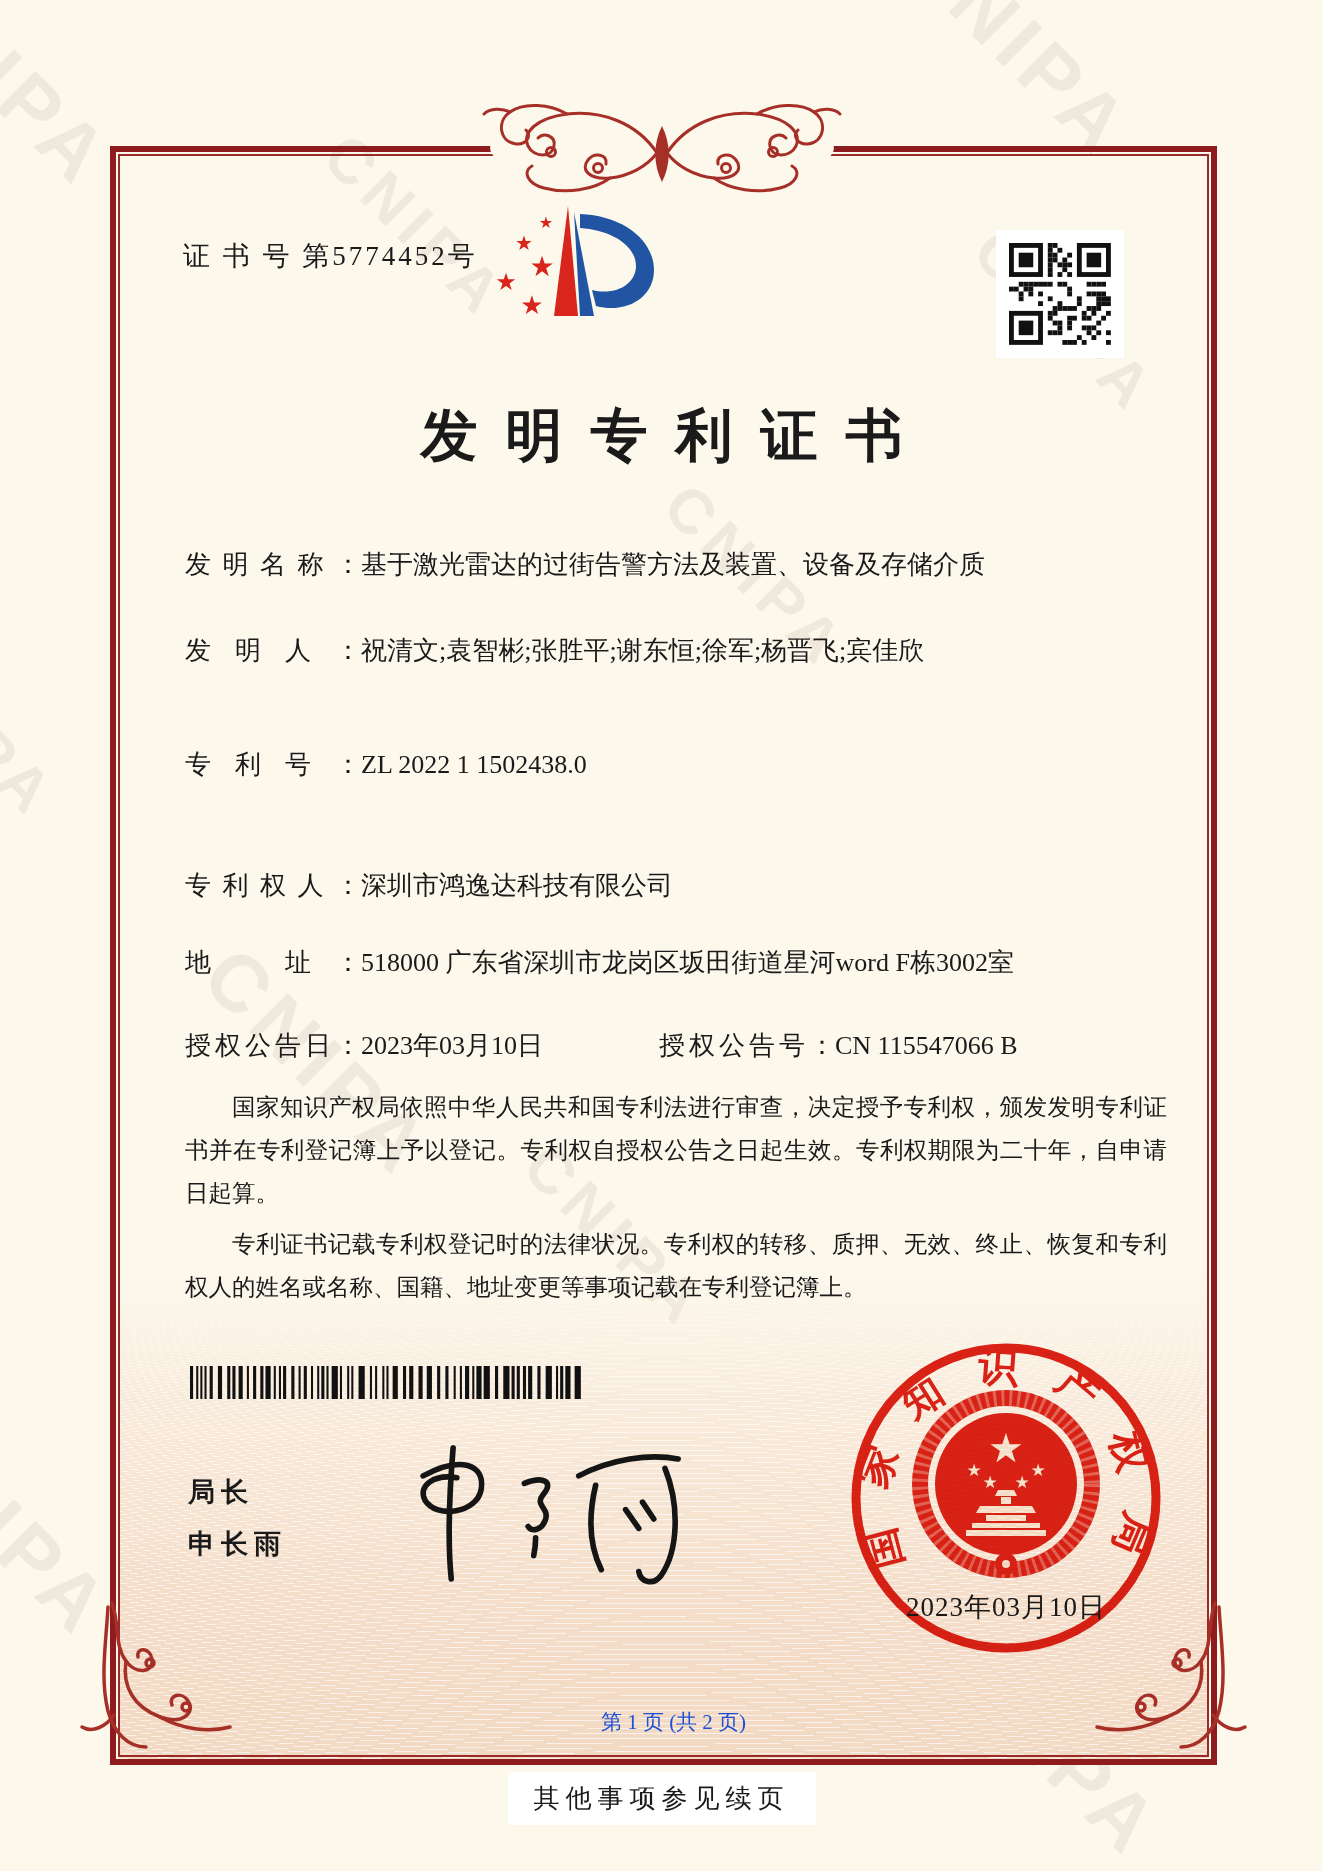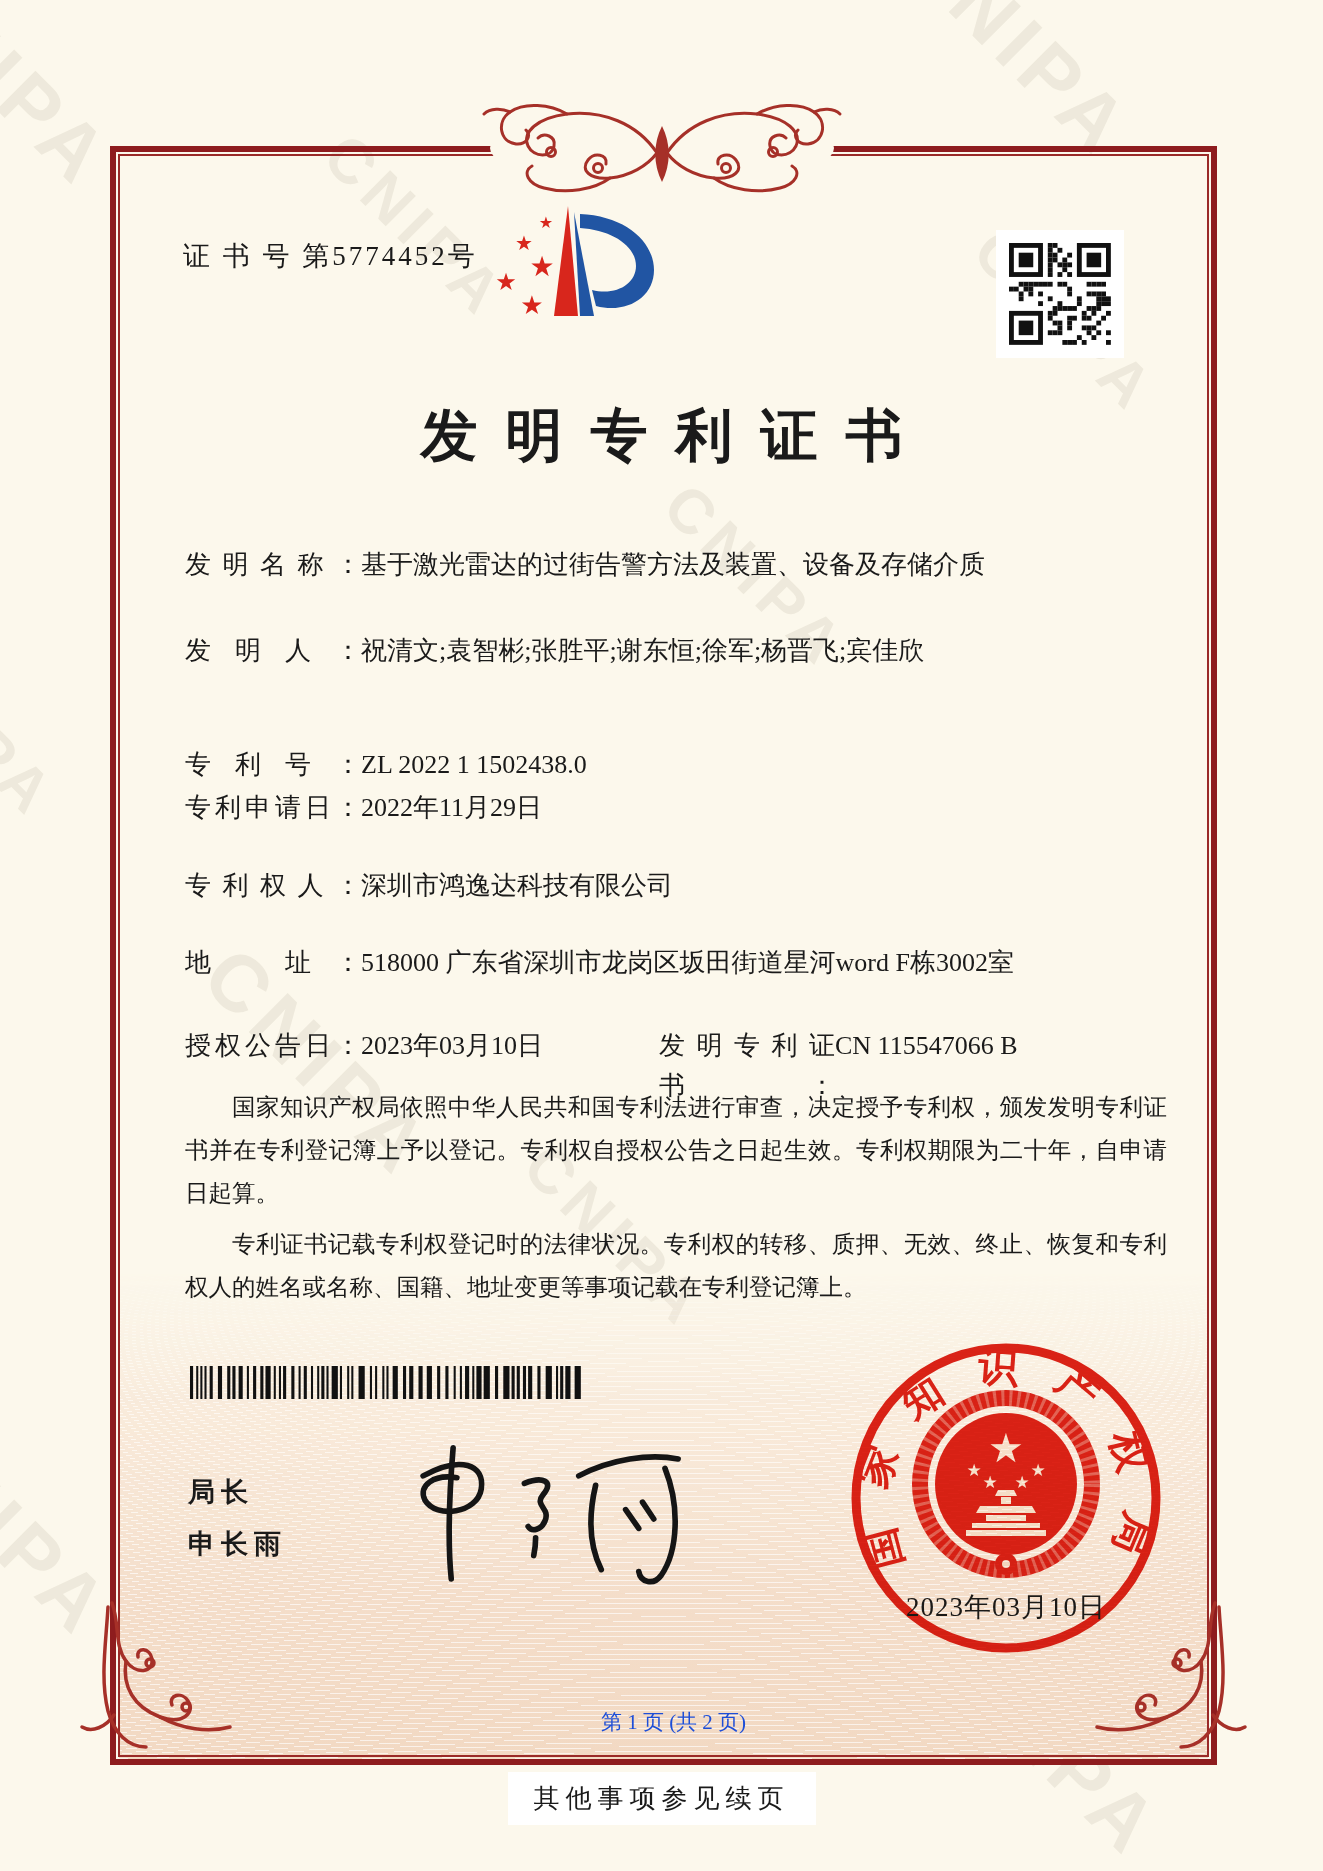--- a/index.html
+++ b/index.html
@@ -243,33 +243,30 @@
 
   <div class="abs row" style="top:631px">
     <span class="f-label">发明人：</span><span class="f-value">祝清文;袁智彬;张胜平;谢东恒;徐军;杨晋飞;宾佳欣</span>
   </div>
   <div class="abs row" style="top:545px">
     <span class="f-label">发明名称：</span><span class="f-value">基于激光雷达的过街告警方法及装置、设备及存储介质</span>
   </div>
   <div class="abs row" style="top:745px">
     <span class="f-label">专利号：</span><span class="f-value">ZL 2022 1 1502438.0</span>
   </div>
-  <div class="abs row" style="top:788px">
-    <span class="f-label">专利申请日：</span><span class="f-value">2022年11月29日</span>
-  </div>
   <div class="abs row" style="top:866px">
     <span class="f-label">专利权人：</span><span class="f-value">深圳市鸿逸达科技有限公司</span>
   </div>
   <div class="abs row" id="row-address" style="top:943px">
     <span class="f-label">地　址：</span><span class="f-value">518000 广东省深圳市龙岗区坂田街道星河word F栋3002室</span>
   </div>
   <div class="abs row" style="top:1026px">
     <span class="f-label">授权公告日：</span><span class="f-value">2023年03月10日</span>
     <span class="col2">
-      <span class="f-label">发明专利证书：</span><span class="f-value">CN 115547066 B</span>
+      <span class="f-label">授权公告号：</span><span class="f-value">CN 115547066 B</span>
     </span>
   </div>
 
   <div class="abs" id="legal">
     <p>国家知识产权局依照中华人民共和国专利法进行审查，决定授予专利权，颁发发明专利证书并在专利登记簿上予以登记。专利权自授权公告之日起生效。专利权期限为二十年，自申请日起算。</p>
     <p>专利证书记载专利权登记时的法律状况。专利权的转移、质押、无效、终止、恢复和专利权人的姓名或名称、国籍、地址变更等事项记载在专利登记簿上。</p>
   </div>
 
   <svg class="abs" id="barcode" width="396" height="33" preserveAspectRatio="none" viewBox="0 0 383 33">
     <g id="barcode-bars" fill="#111111">

